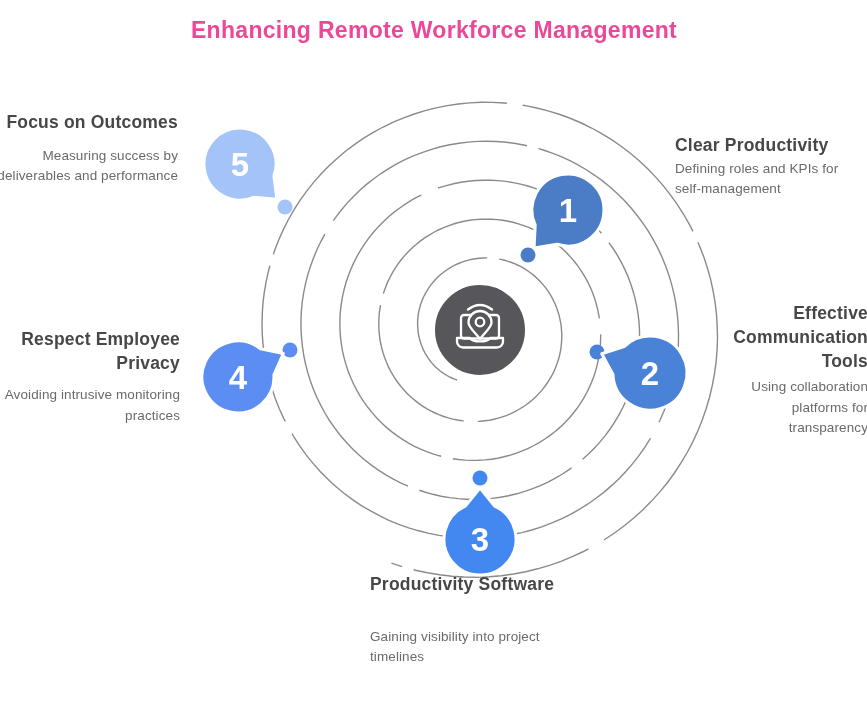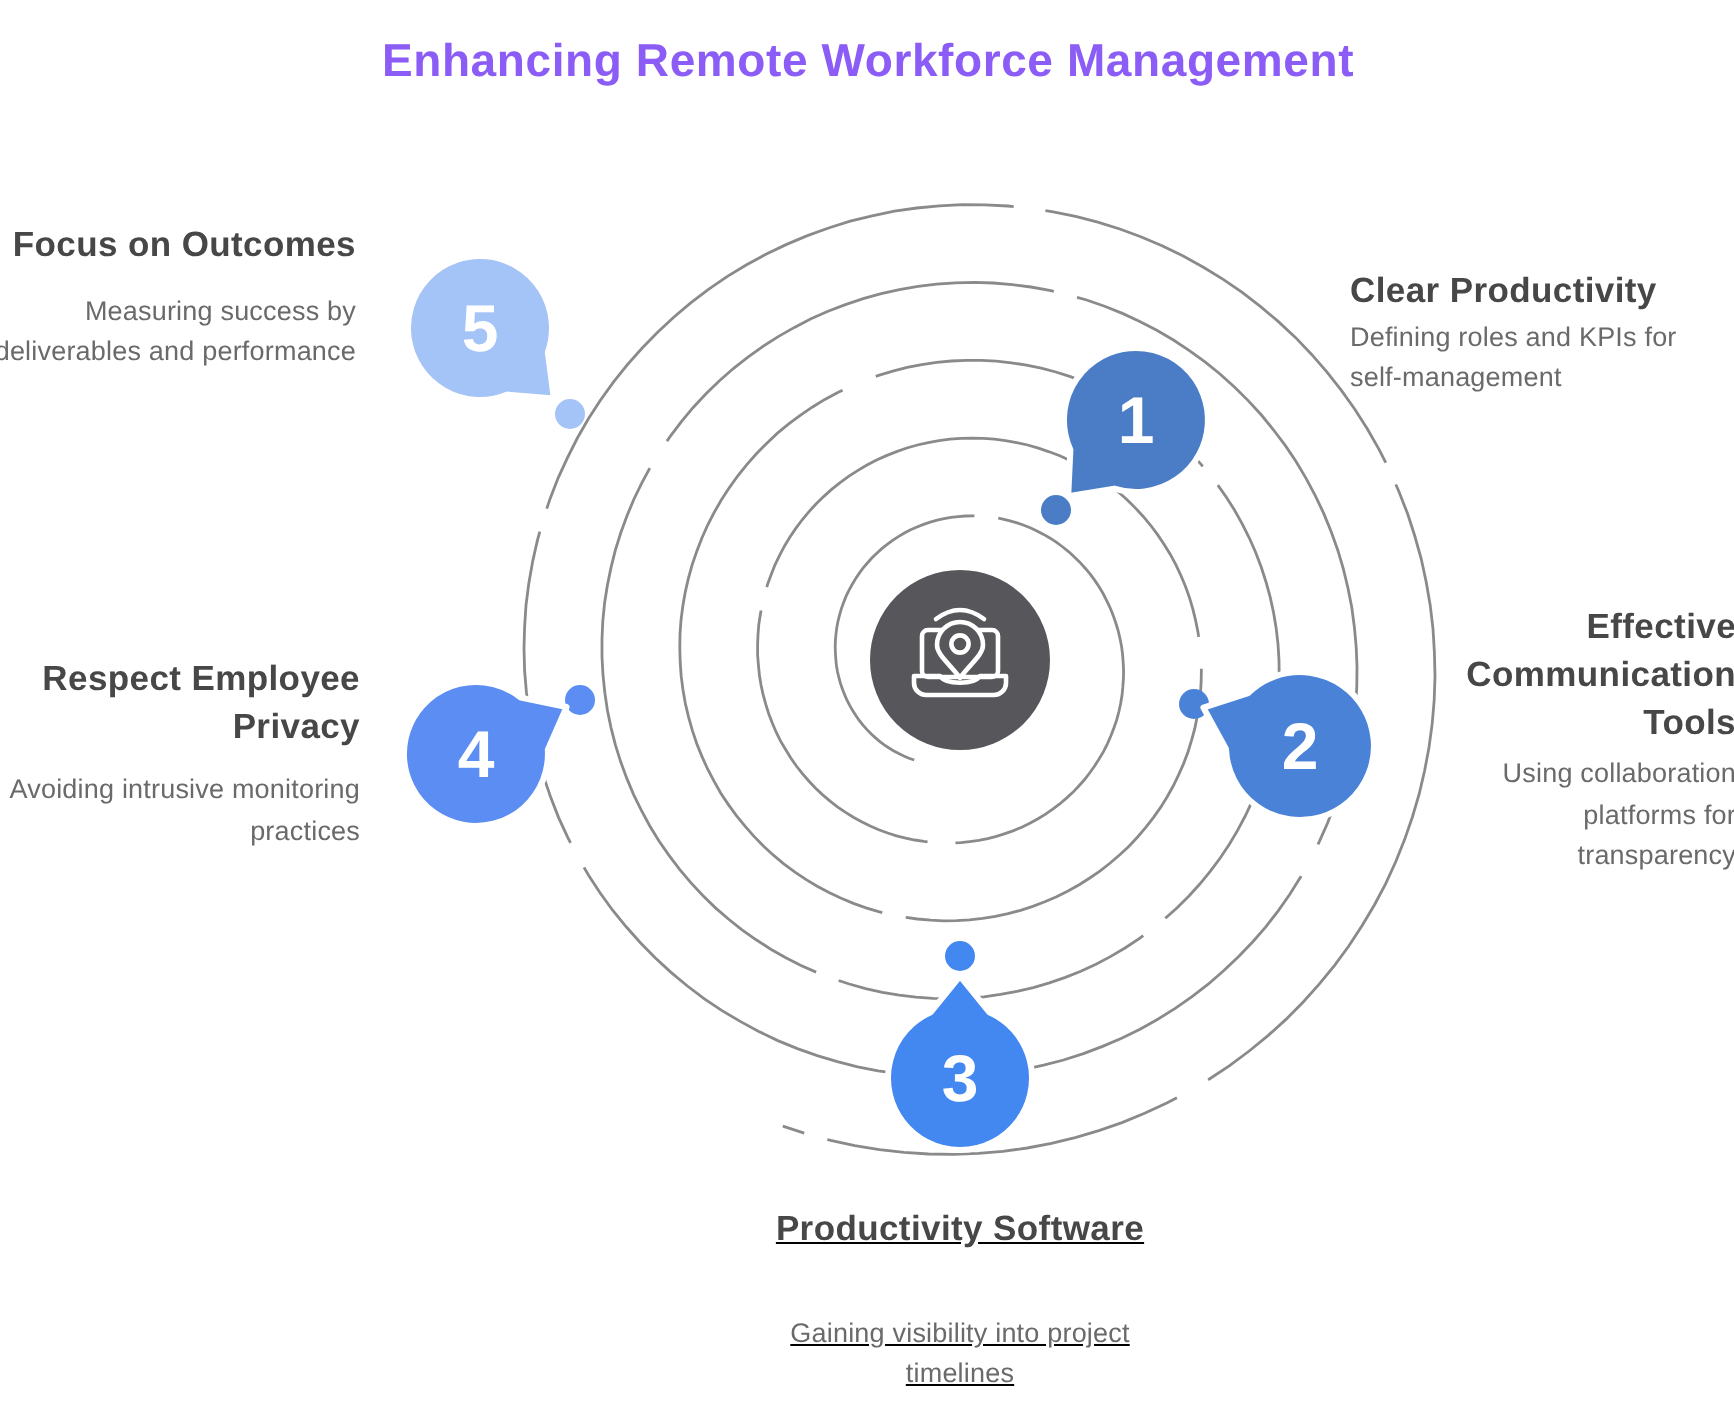--- a/index.html
+++ b/index.html
@@ -2,30 +2,30 @@
 <html><head>
 <meta charset="utf-8">
 <style>
   html,body{margin:0;padding:0;background:#fff;}
   .stage{
     position:relative;width:867px;height:712px;background:#ffffff;
     overflow:hidden;font-family:"Liberation Sans", sans-serif;
   }
   .main-title{
     position:absolute;top:17px;left:24px;width:820px;text-align:center;
-    font-size:23px;font-weight:700;color:#8b5cf6;letter-spacing:.3px;
+    font-size:23px;font-weight:700;color:#ec4899;letter-spacing:.3px;
   }
   #diagram{position:absolute;left:0;top:0;}
   .node-text{position:absolute;}
   .node-title{font-size:17.5px;font-weight:700;color:#474747;line-height:1.38;letter-spacing:.2px;}
   .node-desc{font-size:13.5px;font-weight:400;color:#6a6a6a;line-height:1.5;margin-top:2px;letter-spacing:.1px;}
   #text-1{left:675px;top:133px;width:192px;text-align:left;}
   #text-2{left:710px;top:301px;width:158px;text-align:right;}
   #text-2 .node-desc{margin-top:4px;}
-  #text-3{left:370px;top:602px;width:220px;text-align:center;text-decoration:underline;}
+  #text-3{left:370px;top:572px;width:220px;}
   #text-3 .node-desc{margin-top:31px;}
   #text-4{right:687px;top:327px;width:185px;text-align:right;}
   #text-4 .node-desc{margin-top:10px;}
   #text-5{right:689px;top:110px;width:185px;text-align:right;}
   #text-5 .node-desc{margin-top:12px;}
   .center-icon{position:absolute;left:432px;top:282px;width:96px;height:96px;}
 </style>
 </head>
 <body>
 

